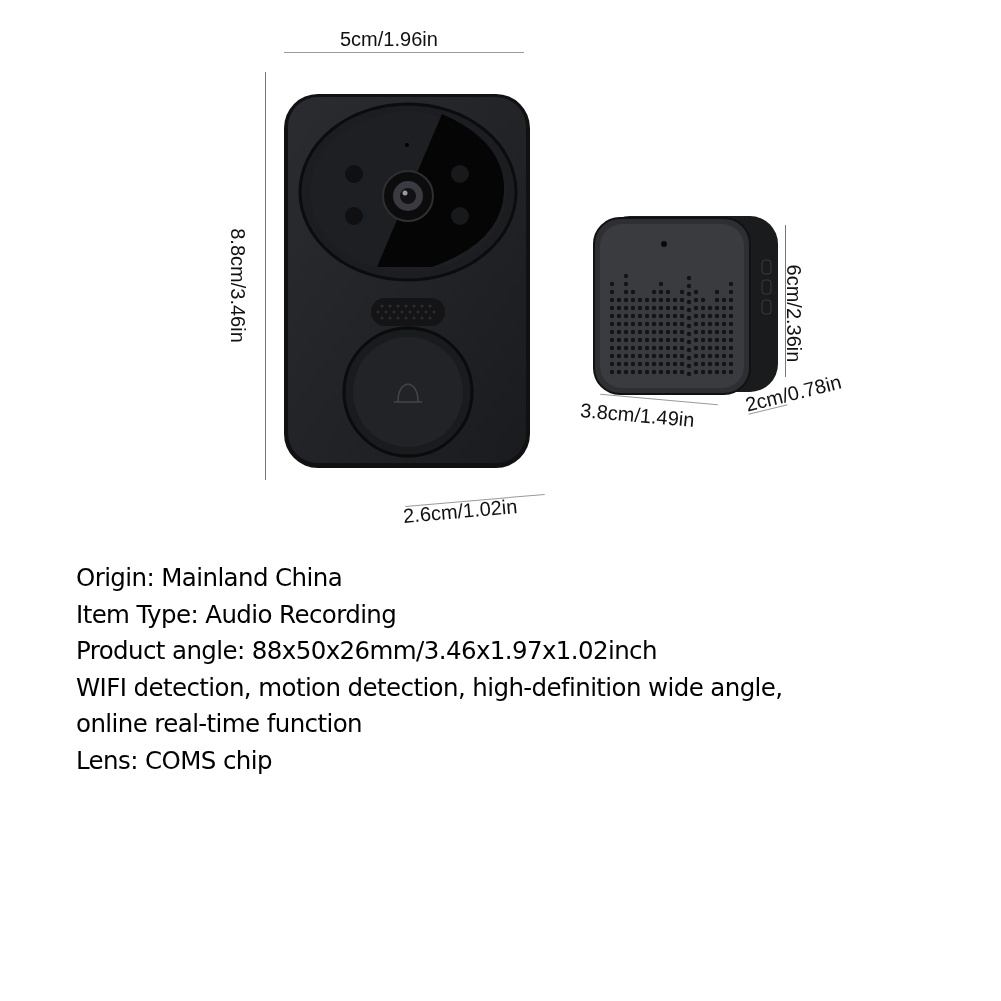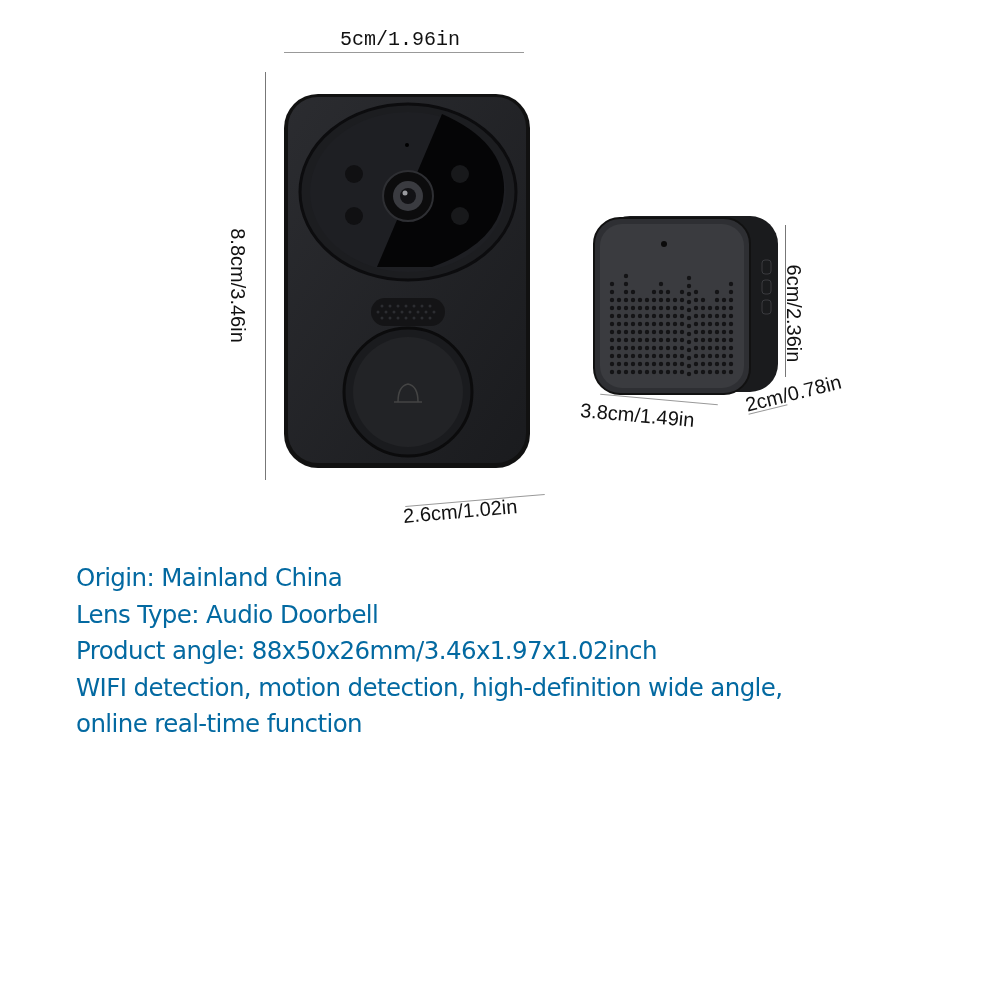--- a/index.html
+++ b/index.html
@@ -1,27 +1,27 @@
 <!DOCTYPE html>
 <html><head>
   <meta charset="utf-8">
   <style>
     html, body { margin:0; padding:0; background:#ffffff; }
     body { width:1001px; height:1001px; position:relative; overflow:hidden; font-family:"Liberation Sans", sans-serif; color:#111; }
     .dim { position:absolute; font-family:"Liberation Sans", sans-serif; font-size:20px; color:#111; white-space:nowrap; }
     .hline { position:absolute; height:1px; background:#999; }
     .vline { position:absolute; width:1px; background:#777; }
-    .specs { position:absolute; left:76px; top:560px; font-family:"DejaVu Sans", sans-serif; font-size:24.5px; line-height:36.6px; color:#0369a1; letter-spacing:-0.6px; }
+    .specs { position:absolute; left:76px; top:560px; font-family:"DejaVu Sans", sans-serif; font-size:24.5px; line-height:36.6px; color:#000000; letter-spacing:-0.6px; }
     .specs div { white-space:nowrap; }
     svg { position:absolute; }
   </style>
 </head>
 <body>
 
-<div class="dim" style="left:340px; top:28px;font-family:Liberation Mono, monospace;">5cm/1.96in</div>
+<div class="dim" style="left:340px; top:28px;">5cm/1.96in</div>
 <div class="hline" style="left:284px; top:52px; width:240px;"></div>
 
 <div class="vline" style="left:265px; top:72px; height:408px;"></div>
 <div class="dim" style="left:180px; top:274px; transform:rotate(90deg); transform-origin:center;">8.8cm/3.46in</div>
 
 <svg width="250" height="380" viewBox="0 0 250 380" style="left:282px; top:92px;">
   <defs>
     <linearGradient id="bodyG" x1="0" y1="0" x2="1" y2="1">
       <stop offset="0" stop-color="#2b2c30"></stop>
       <stop offset="1" stop-color="#1a1b1e"></stop>
@@ -292,17 +292,18 @@
 <div class="dim" style="left:745px; top:302px; transform:rotate(90deg); transform-origin:center;">6cm/2.36in</div>
 
 <div class="hline" style="left:600px; top:399px; width:118px; transform:rotate(5deg);"></div>
 <div class="dim" style="left:580px; top:404px; transform:rotate(5deg);">3.8cm/1.49in</div>
 
 <div class="hline" style="left:748px; top:409px; width:40px; transform:rotate(-14deg);"></div>
 <div class="dim" style="left:746px; top:394px; transform:rotate(-14deg); transform-origin:left center;">2cm/0.78in</div>
 
 <div class="specs">
   <div>Origin: Mainland China</div>
-  <div>Lens Type: Audio Doorbell</div>
+  <div>Item Type: Audio Recording</div>
   <div>Product angle: 88x50x26mm/3.46x1.97x1.02inch</div>
   <div>WIFI detection, motion detection, high-definition wide angle,</div>
   <div>online real-time function</div>
+  <div>Lens: COMS chip</div>
 </div>
 
 </body></html>

